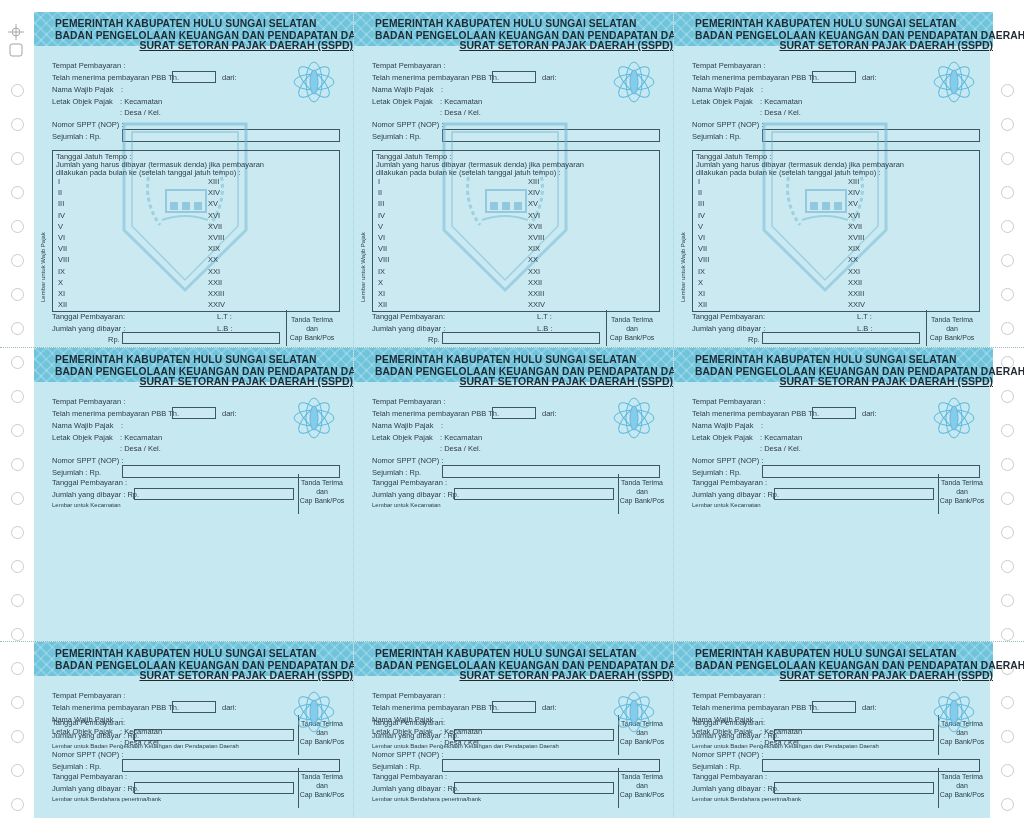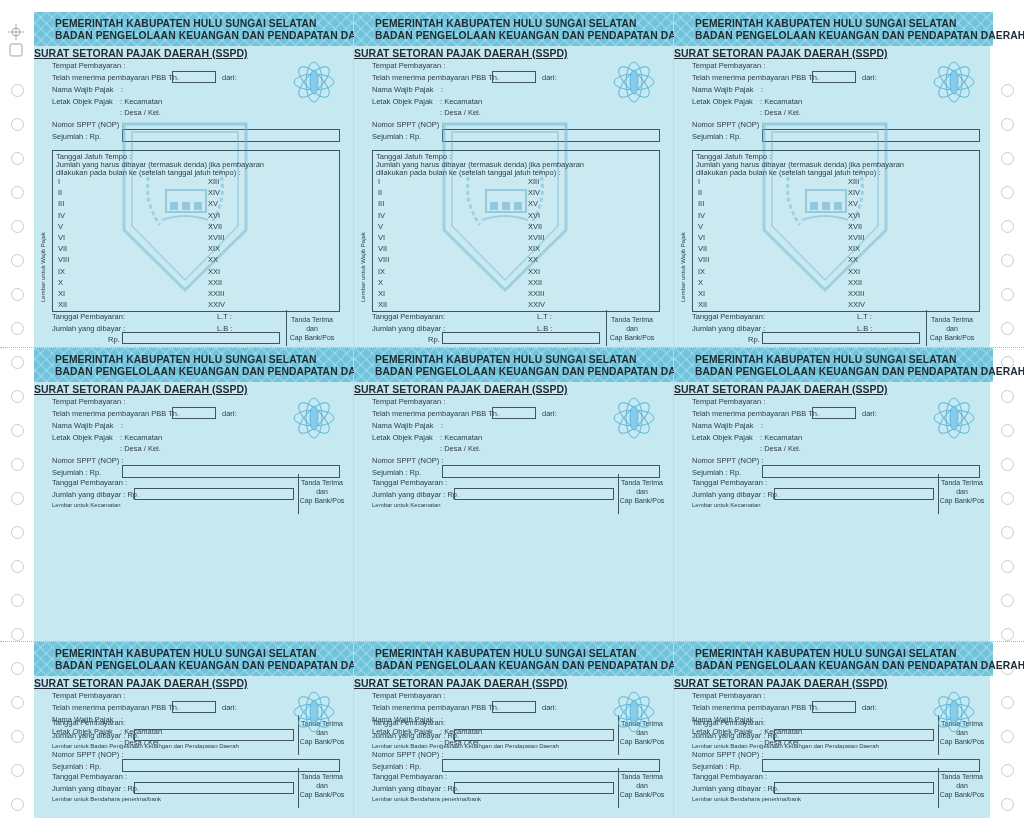--- a/index.html
+++ b/index.html
@@ -31,21 +31,21 @@
       repeating-linear-gradient(45deg, rgba(255,255,255,0.18) 0 2px, transparent 2px 8px),
       repeating-linear-gradient(-45deg, rgba(255,255,255,0.18) 0 2px, transparent 2px 8px),
       #6fc4dc;
   }
   .band .l1, .band .l2 {
     position: absolute; left: 21px; font-weight: bold; font-size: 10.3px; color: #1f2a33; letter-spacing: 0.1px; white-space: nowrap;
   }
   .band .l1 { top: 6px; }
   .band .l2 { top: 18px; }
   .title {
-    position: absolute; top: 35px; left: 0; width: 100%; text-align: left;
+    position: absolute; top: 27px; left: 0; width: 100%; text-align: right;
     font-weight: bold; font-size: 10.5px; color: #1f2a33; text-decoration: underline;
   }
   .lbl { position: absolute; font-size: 7.5px; color: #2e3d47; white-space: nowrap; }
   .box { position: absolute; border: 1px solid #3d5662; background: rgba(255,255,255,0.08); }
   .vline { position: absolute; width: 0; border-left: 1px solid #3d5662; }
   .tanda { position: absolute; font-size: 7px; text-align: center; line-height: 9px; color: #2e3d47; width: 60px; }
   .small { font-size: 6px; }
   .vert {
     position: absolute; font-size: 6.5px; color: #2e3d47; transform: rotate(-90deg); transform-origin: left top; white-space: nowrap;
   }

